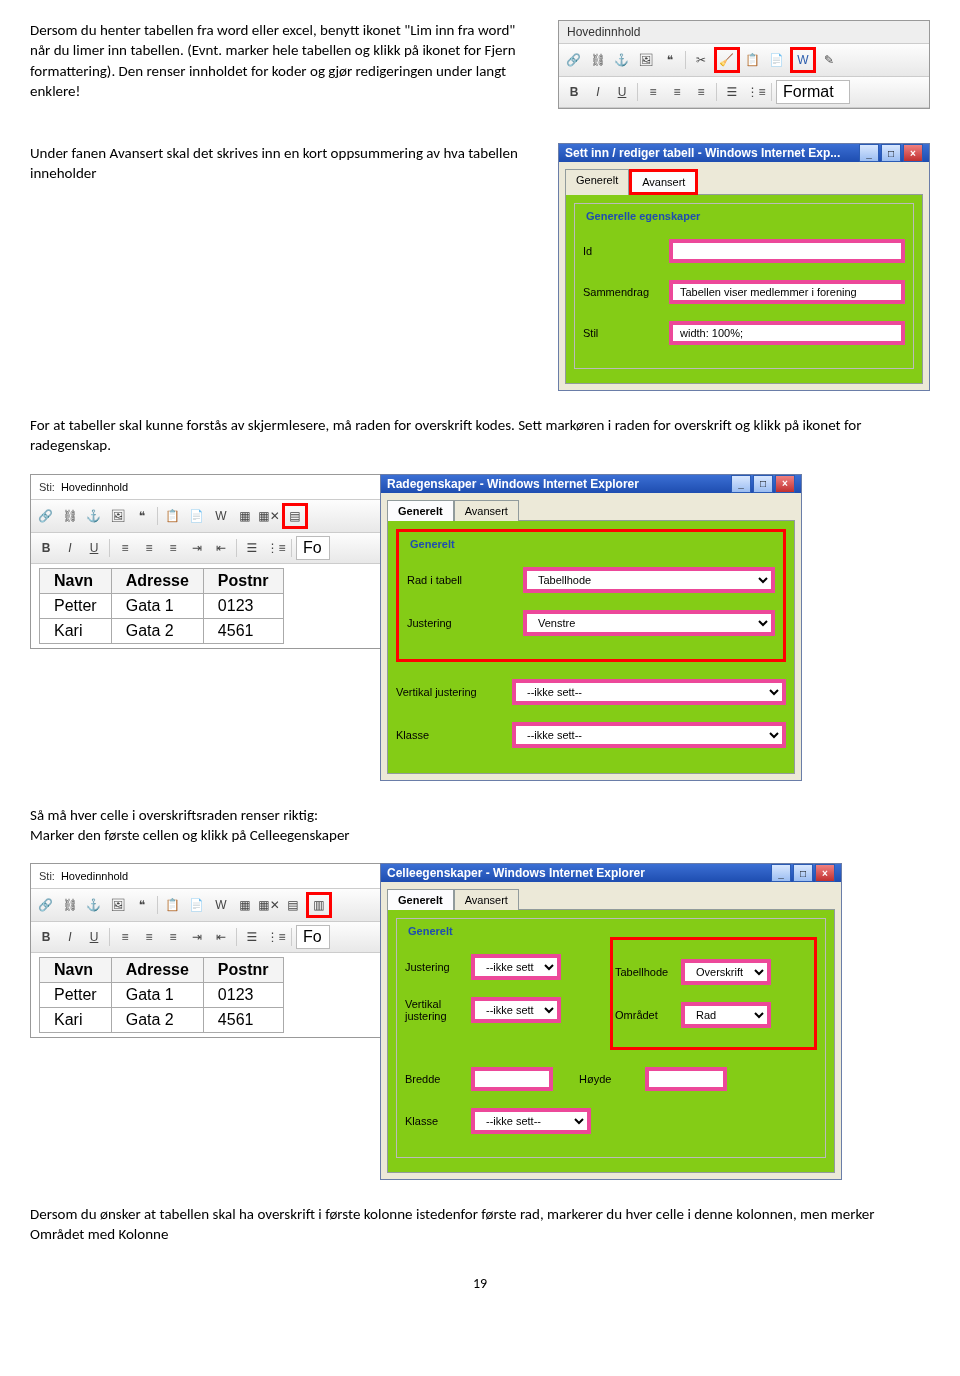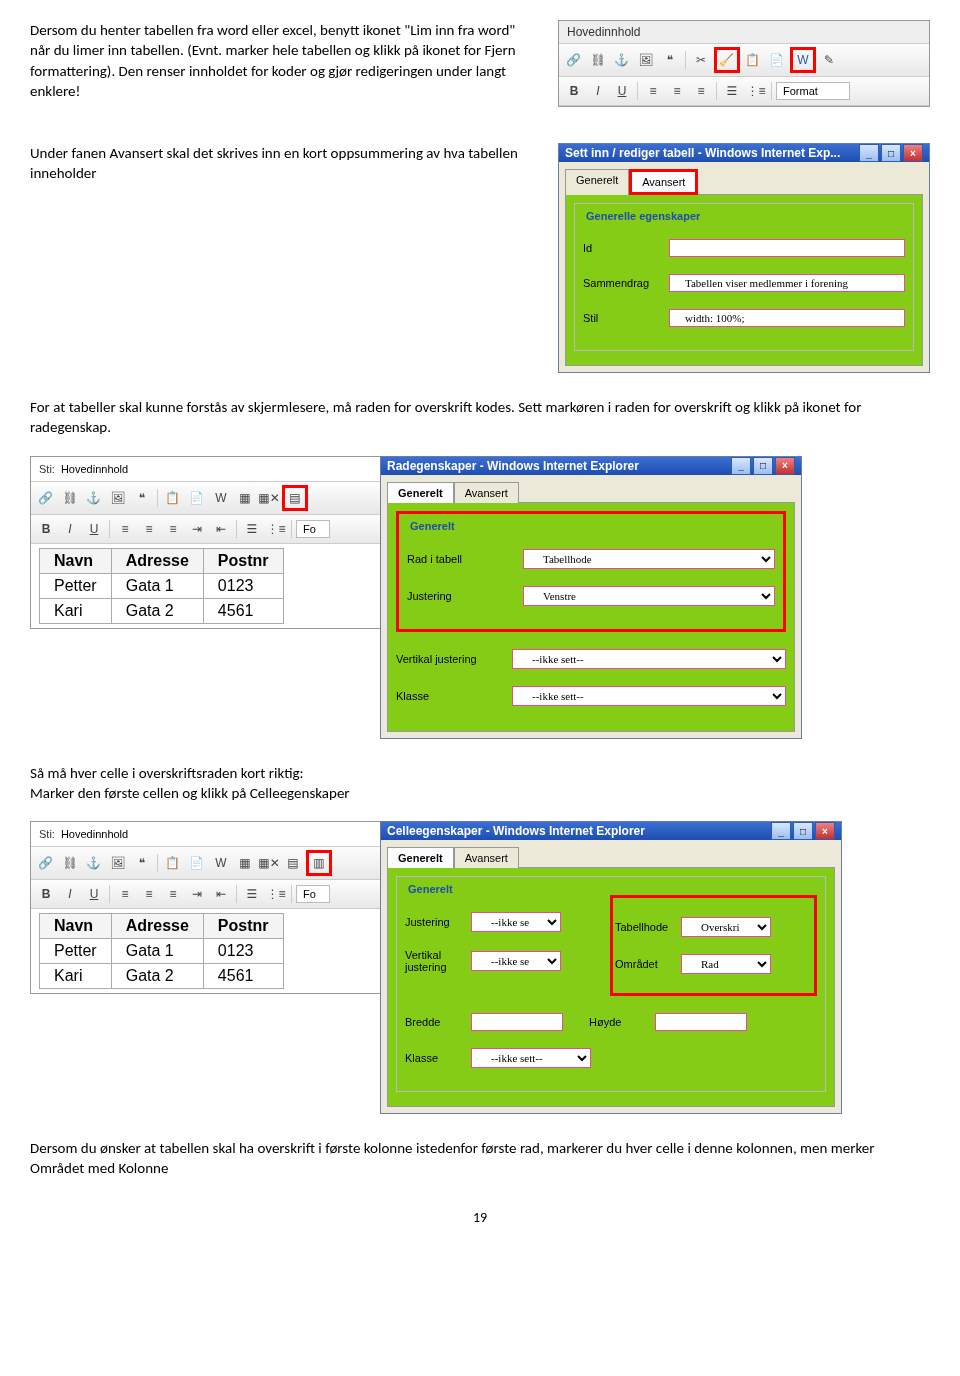--- a/index.html
+++ b/index.html
@@ -6,39 +6,39 @@
 .para{margin:0 0 18px 0;line-height:1.35}
 .section{margin-bottom:24px}
 .top-row{display:flex;gap:32px;align-items:flex-start}
 .top-row .para{flex:1}
 .editor-box{border:1px solid #999;background:#f5f5f5;font-family:Tahoma,Arial,sans-serif;font-size:11px}
 .editor-title{background:#eee;padding:4px 8px;color:#333;font-size:12px;border-bottom:1px solid #ccc}
 .toolbar{display:flex;align-items:center;gap:2px;padding:3px 4px;background:linear-gradient(#fdfdfd,#e8e8e8);border-bottom:1px solid #ccc}
 .tb-btn{width:20px;height:20px;display:flex;align-items:center;justify-content:center;border:1px solid transparent;border-radius:2px;font-size:12px;color:#444}
 .tb-btn.hl{border:3px solid red;border-radius:0}
 .tb-sep{width:1px;height:18px;background:#ccc;margin:0 2px}
-.tb-text{padding:2px 6px;border:1px solid #bbb;background:#fff;font-size:11px;min-width:60px}
+.tb-text{padding:2px 6px;border:1px solid #bbb;background:#fff;font-size:16px;min-width:60px}
 .dialog{font-family:Tahoma,Arial,sans-serif;font-size:11px;border:1px solid #6a7da8;background:#ece9d8}
 .dialog-titlebar{background:linear-gradient(#3b6fd4,#1e4db0);color:#fff;padding:0 6px;display:flex;align-items:center;justify-content:space-between;font-weight:bold;font-size:12px}
 .dialog-titlebar .wb{display:flex;gap:2px}
 .dialog-titlebar .wb span{width:18px;height:16px;background:linear-gradient(#d8e7ff,#9bbdf1);border:1px solid #2a5bb5;display:flex;align-items:center;justify-content:center;color:#000;font-size:10px}
 .dialog-tabs{display:flex;padding:6px 6px 0 6px;gap:0}
 .dialog-tab{padding:4px 10px;background:#ece9d8;border:1px solid #919b9c;border-bottom:none;font-size:11px;position:relative;top:1px}
 .dialog-tab.active{background:#fcfcfe;z-index:1}
 .dialog-tab.hl{border:3px solid red}
 .dialog-body{margin:0 6px 6px 6px;background:#84cc16;border:1px solid #919b9c;padding:8px}
 .fieldset{border:1px solid #bbb;padding:6px 8px;margin-bottom:6px}
 .fieldset-legend{font-weight:bold;color:#444;font-size:11px;padding:0 3px}
 .fieldset.hl .fieldset-legend{color:#1e4db0}
 .fieldset.hlred{border:3px solid red}
 .form-row{display:flex;align-items:center;margin:17px 0;gap:6px}
 .form-row label{width:80px;font-size:11px}
 .form-row label.w110{width:110px}
 .form-row label.w60{width:60px}
-.form-row input,.form-row select{border:1px solid #ec4899;padding:2px 15px;font-size:11px;background:#fff;font-family:Liberation Serif, serif}
+.form-row input,.form-row select{border:4px solid #ec4899;padding:2px 7px;font-size:11px;background:#fff;font-family:Liberation Sans, sans-serif}
 .form-row input{flex:1}
 .form-row select{flex:1}
 .form-row select.sm{flex:none;width:90px}
 .hlbox{border:3px solid red;padding:2px}
 .ed-panel{border:1px solid #999;background:#fff;font-family:Tahoma,Arial,sans-serif;font-size:11px}
 .ed-sti{padding:6px 8px;border-bottom:1px solid #ccc;background:#fff;display:flex;flex-direction:row;gap:6px}
 .ed-sti .lbl{color:#333}
 .tbl{border-collapse:collapse;margin:4px 8px}
 .tbl th,.tbl td{border:1px solid #aaa;padding:3px 14px;font-size:16px;text-align:left}
 .tbl th{font-weight:bold;background:#f4f4f4}
@@ -219,21 +219,21 @@
           <select><option>--ikke sett--</option></select>
         </div>
       <div class="form-row">
           <label class="w110">Klasse</label>
           <select><option>--ikke sett--</option></select>
         </div>
     </div>
   </div>
 </div>
 
-<p class="para" style="margin-bottom:0">Så må hver celle i overskriftsraden kort riktig:</p>
+<p class="para" style="margin-bottom:0">Så må hver celle i overskriftsraden renser riktig:</p>
 <p class="para">Marker den første cellen og klikk på Celleegenskaper</p>
 
 <div class="flex-row section">
   <div class="ed-panel" style="width:350px">
     <div class="ed-sti">
       <span class="lbl">Sti:</span>
       <span>Hovedinnhold</span>
     </div>
     <div class="toolbar">
       <span class="tb-btn">🔗</span>

